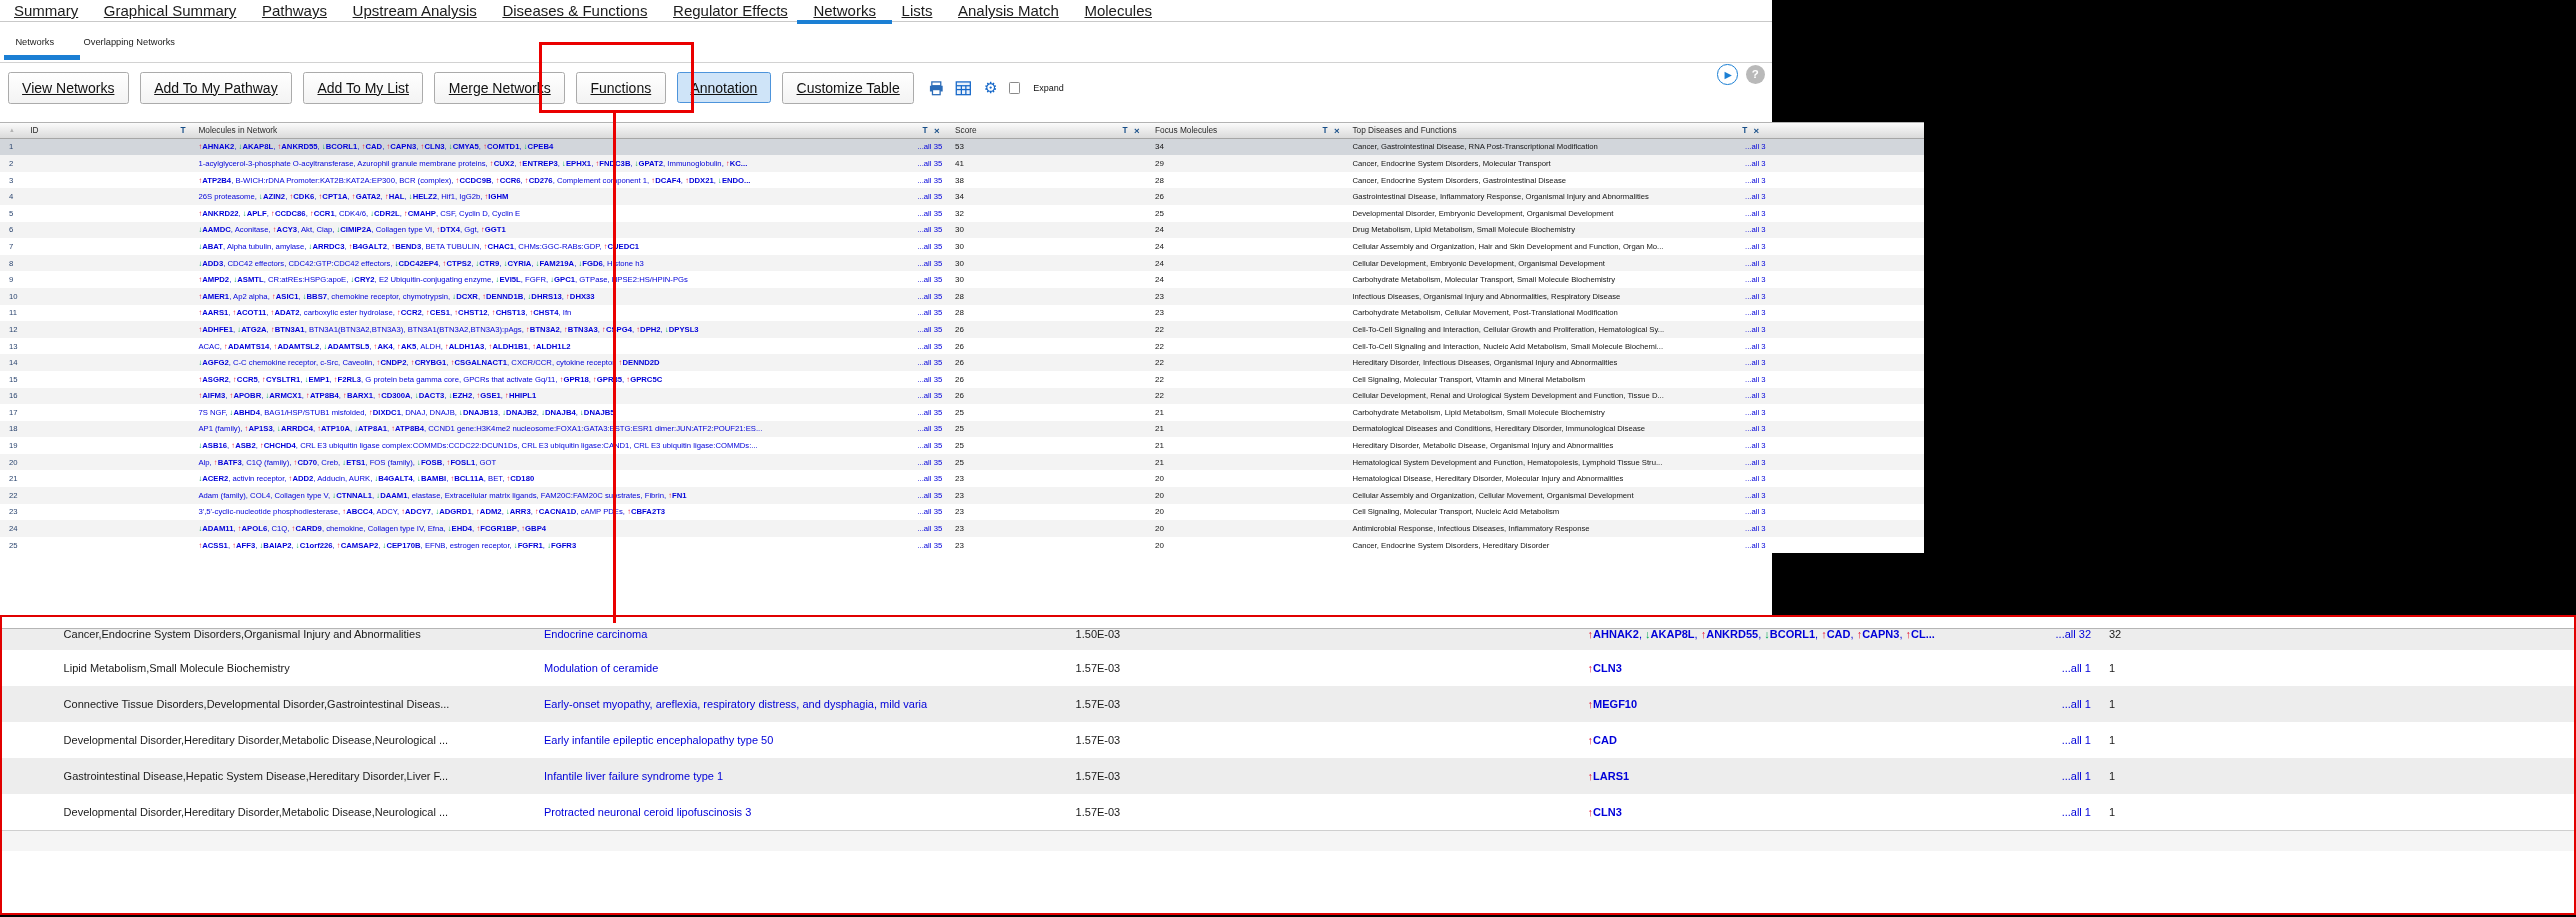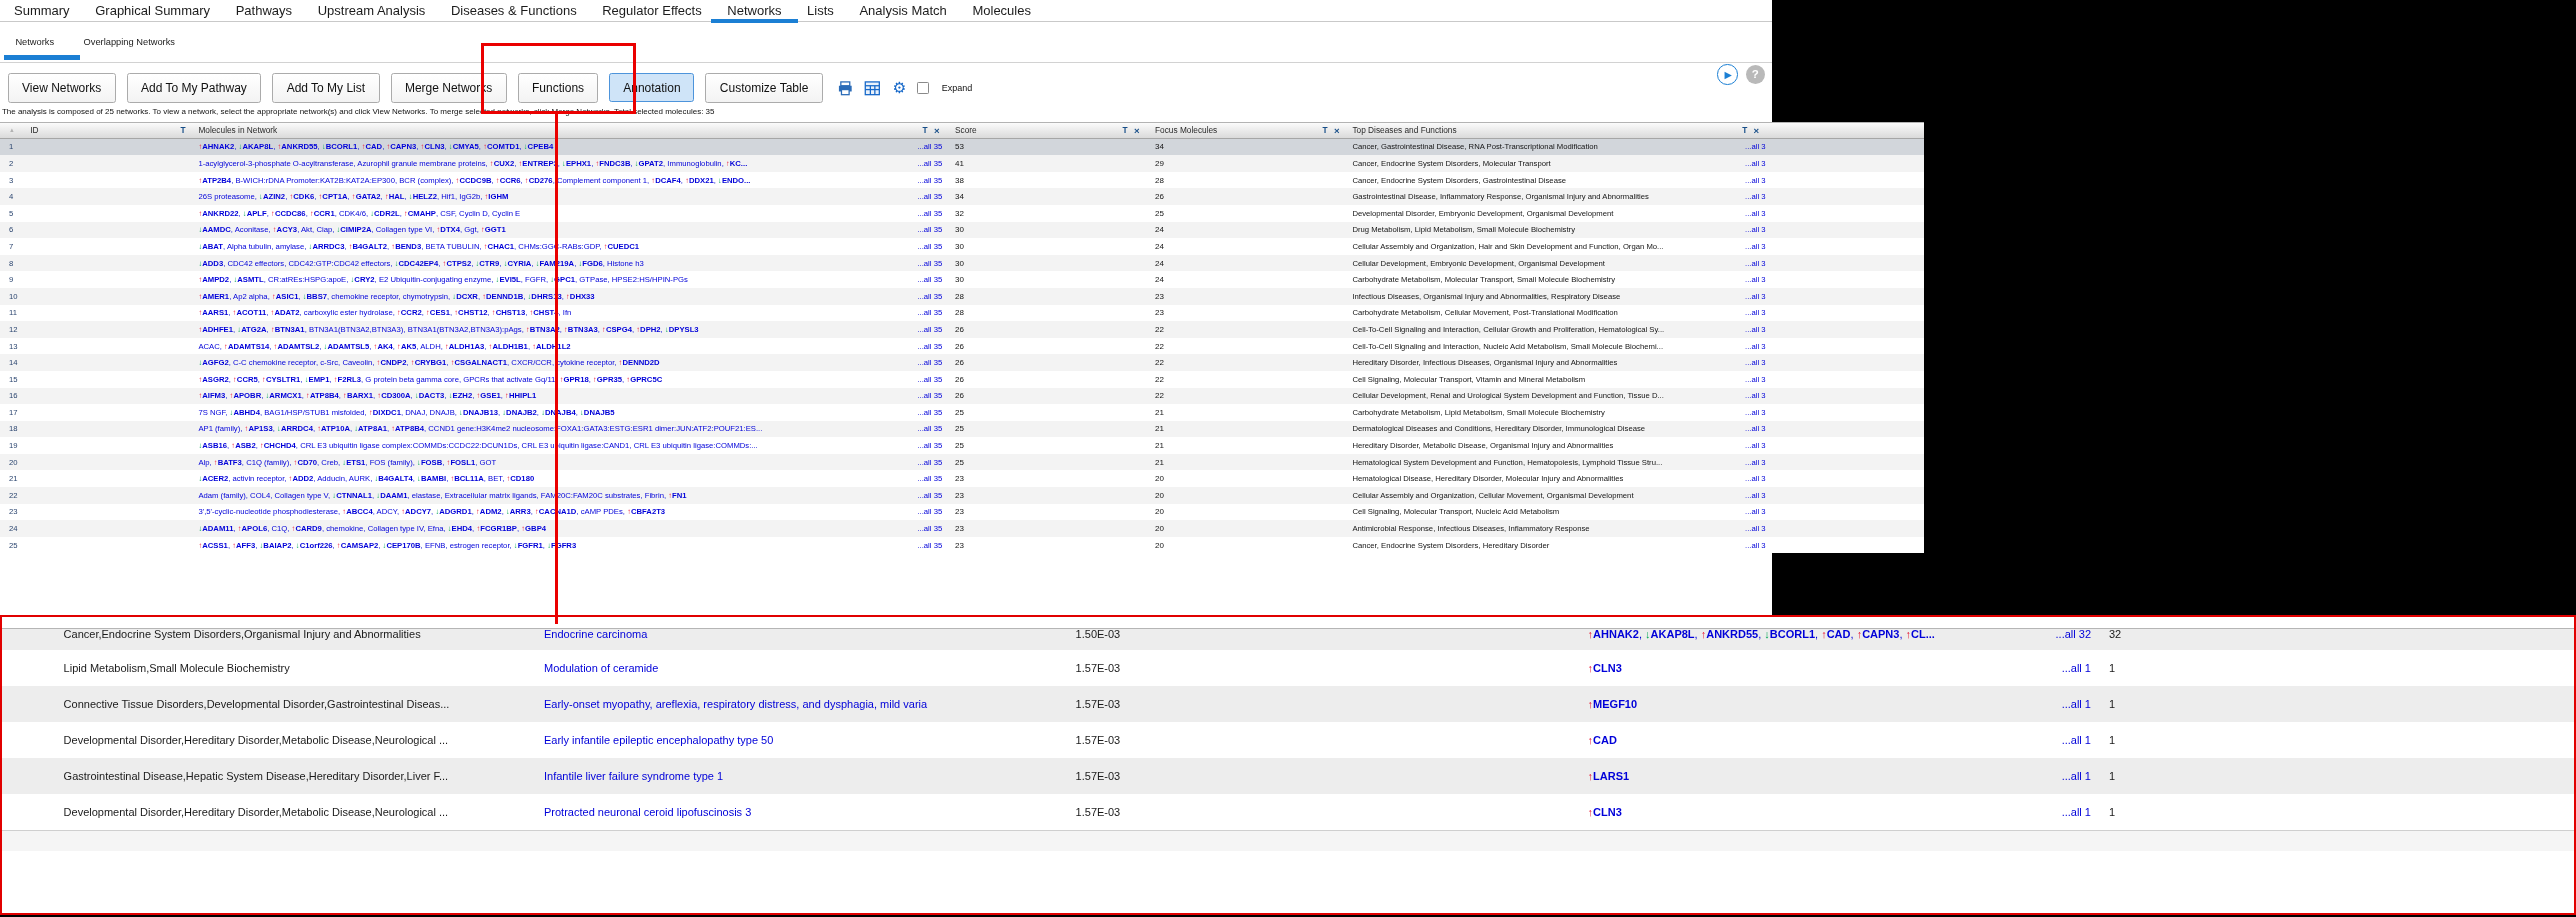--- a/index.html
+++ b/index.html
@@ -4,31 +4,31 @@
 <style>
   html,body{margin:0;padding:0;background:#000;}
   body{width:2576px;height:918px;position:relative;overflow:hidden;
        font-family:"Liberation Sans", sans-serif;-webkit-font-smoothing:antialiased;}
 
   
   #app{position:absolute;left:0;top:0;width:1772px;height:616px;background:#fff;}
 
   .tabbar{height:21px;border-bottom:0.6px solid #c9c9c9;display:flex;align-items:center;
           gap:25.6px;padding-left:14px;background:#fff;}
-  .tab{font-size:13px;color:#1c1c1c;position:relative;white-space:nowrap;cursor:default;}
+  .tab{font-size:15px;color:#1c1c1c;position:relative;white-space:nowrap;cursor:default;text-decoration:underline;}
   .tab.active::after{content:"";position:absolute;left:-16px;right:-16px;bottom:-5.1px;height:4.5px;background:#1b7fd4;}
 
   .subbar{height:40px;border-bottom:0.6px solid #d2d2d2;display:flex;align-items:center;
           gap:29.4px;padding-left:15.4px;background:#fff;}
   .subtab{font-size:9.3px;color:#1c1c1c;position:relative;white-space:nowrap;}
   .subtab.active::after{content:"";position:absolute;left:-11.5px;right:-25.6px;bottom:-12.8px;height:4.5px;background:#1b7fd4;}
 
   .toolbar{display:flex;align-items:center;gap:11px;padding:8.3px 0 0 7.7px;height:33px;}
-  .tbtn{font-size:12px;color:#111;background:linear-gradient(#ffffff,#f3f3f3);
-        border:0.6px solid #ababab;border-radius:2.6px;padding:7px 13.4px;white-space:nowrap;}
+  .tbtn{font-size:14px;color:#111;background:linear-gradient(#ffffff,#f3f3f3);
+        border:0.6px solid #ababab;border-radius:2.6px;padding:7px 13.4px;white-space:nowrap;text-decoration:underline;}
   .tbtn.annotation{background:#cfe4f8;border:1.3px solid #4d94db;padding:6.4px 12.8px;}
   .func-wrap{position:relative;display:inline-block;}
   .red-box{position:absolute;left:-37px;top:-30px;width:149px;height:65px;border:3.2px solid #ea0000;z-index:70;pointer-events:none;}
   .red-line{position:absolute;left:37px;top:41px;width:3.2px;height:510px;background:#ea0000;z-index:70;pointer-events:none;}
 
   .ticon{width:18px;height:18px;display:flex;align-items:center;justify-content:center;}
   .gear{font-size:15.4px;color:#1668c9;line-height:1;}
   .checkbox{width:9.6px;height:9.6px;border:0.6px solid #8a8a8a;border-radius:1.3px;background:#fff;display:inline-block;}
   .expand-label{font-size:9px;color:#111;margin-left:3.8px;}
   .corner{position:absolute;left:1717px;top:64px;display:flex;gap:8.3px;align-items:center;}
@@ -139,21 +139,20 @@
         <span class="checkbox"></span>
         <span class="expand-label">Expand</span>
       </span>
     </div>
 
   <div class="corner">
     <div class="play">▶</div>
     <div class="help">?</div>
   </div>
 
-  <div class="info">The analysis is composed of 25 networks. To view a network, select the appropriate network(s) and click View Networks. To merge selected networks, click Merge Networks. Total selected molecules: 35</div>
 
   <div class="grid">
     <div class="ghead">
       <div class="c-id">
         <span class="sorticon">▲</span>
         <span>ID</span>
         <span class="flt">
             <span class="t">T</span>
           </span>
       </div>

